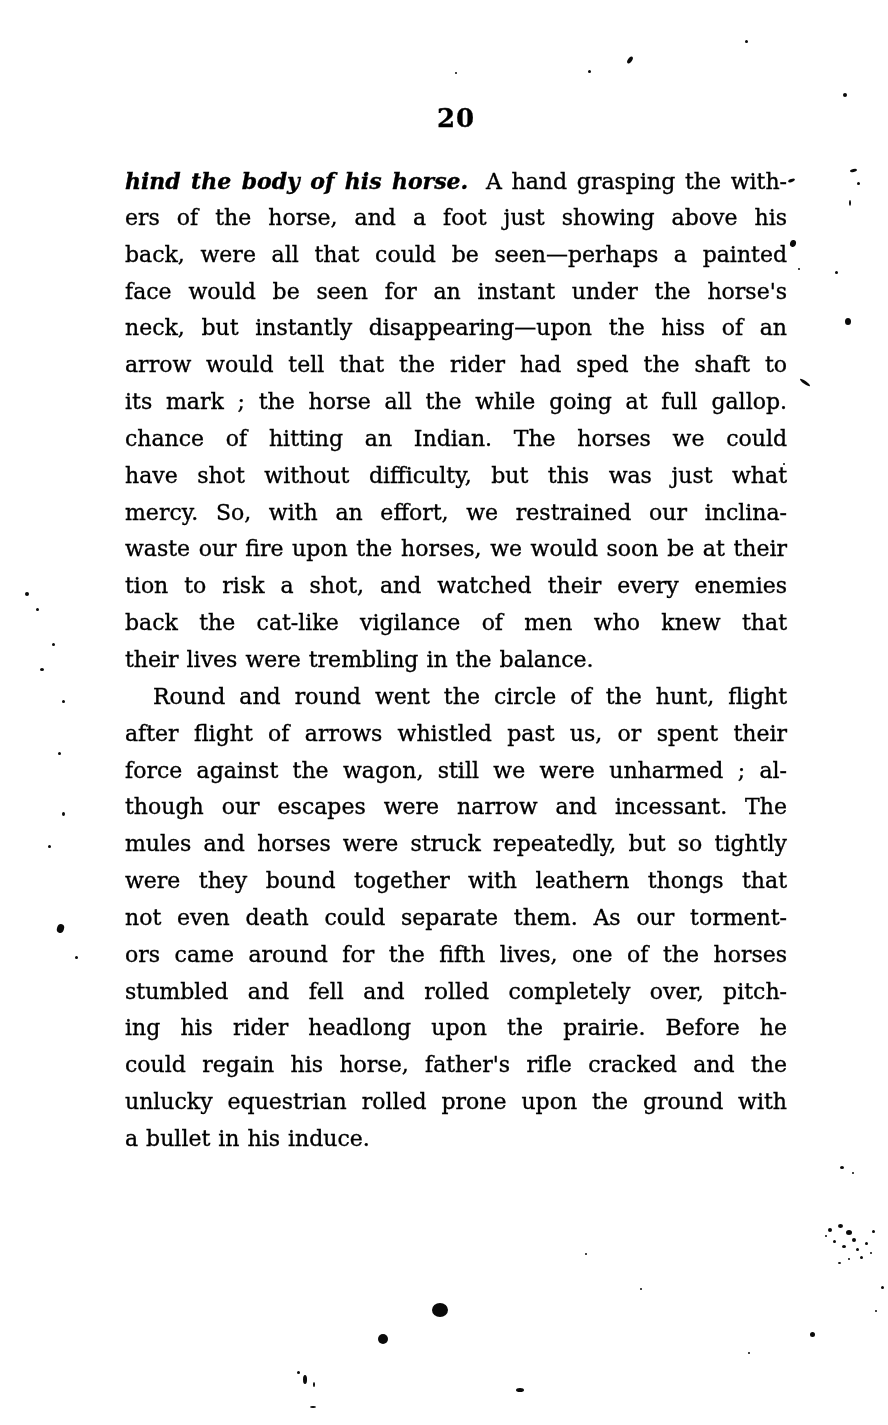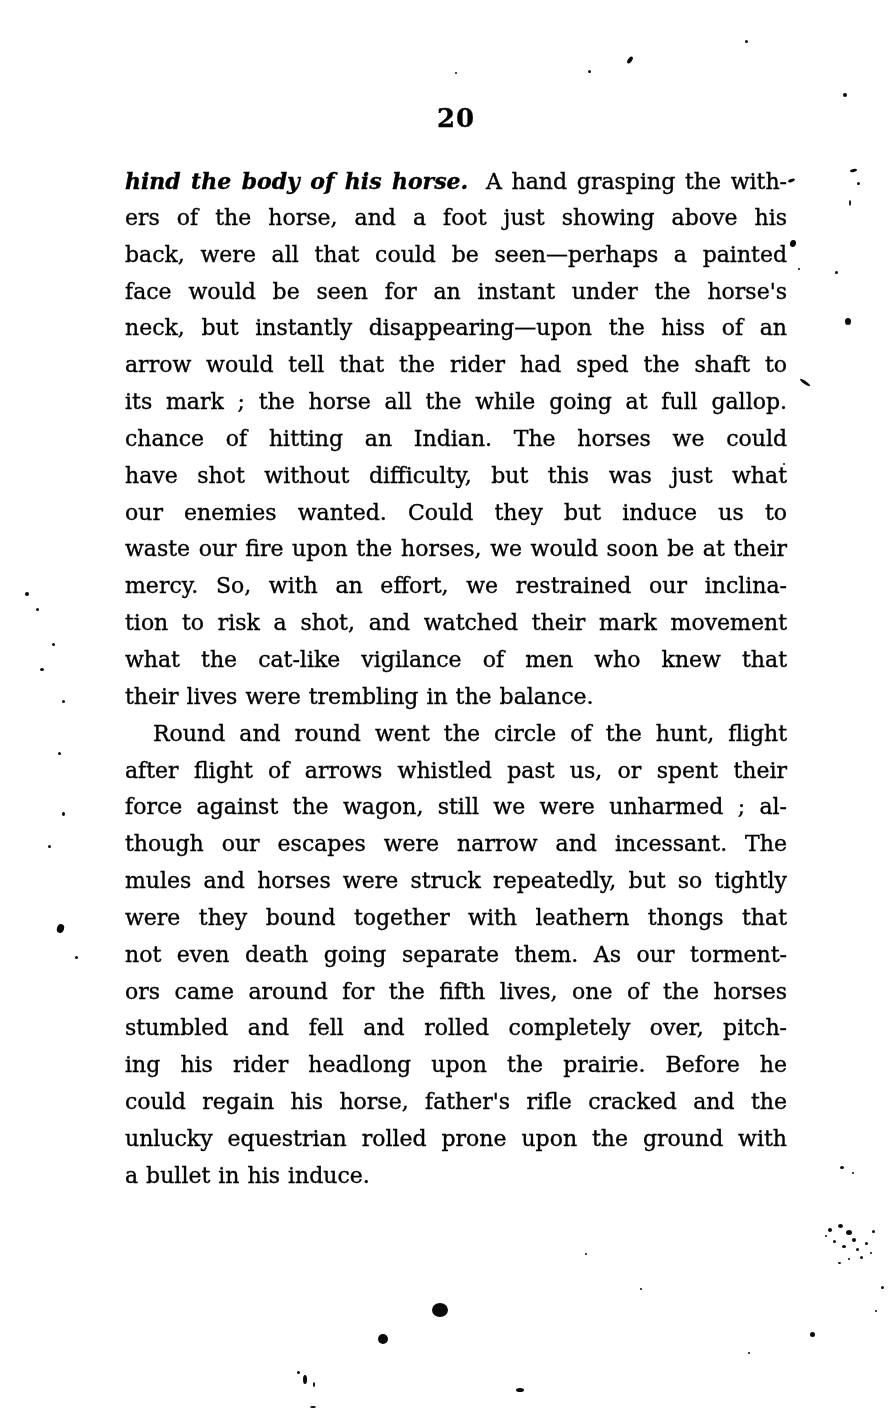--- a/index.html
+++ b/index.html
@@ -70,34 +70,33 @@
 
     <div class="line"><em>hind the body of his horse.</em> <span>A hand grasping the with-</span></div>
     <div class="line">ers of the horse, and a foot just showing above his</div>
     <div class="line">back, were all that could be seen—perhaps a painted</div>
     <div class="line">face would be seen for an instant under the horse's</div>
     <div class="line">neck, but instantly disappearing—upon the hiss of an</div>
     <div class="line">arrow would tell that the rider had sped the shaft to</div>
     <div class="line">its mark ; the horse all the while going at full gallop.</div>
     <div class="line">chance of hitting an Indian.  The horses we could</div>
     <div class="line">have shot without difficulty, but this was just what</div>
-    <div class="line">our enemies wanted.  Could they but induce us to</div>
+    <div class="line">mercy.  So, with an effort, we restrained our inclina-</div>
     <div class="line">waste our fire upon the horses, we would soon be at their</div>
-    <div class="line">mercy.  So, with an effort, we restrained our inclina-</div>
-    <div class="line">tion to risk a shot, and watched their mark movement</div>
-    <div class="line">what the cat-like vigilance of men who knew that</div>
+    <div class="line">tion to risk a shot, and watched their every enemies</div>
+    <div class="line">back the cat-like vigilance of men who knew that</div>
     <div class="line last">their lives were trembling in the balance.</div>
 
     <div class="line indent">Round and round went the circle of the hunt, flight</div>
     <div class="line">after flight of arrows whistled past us, or spent their</div>
     <div class="line">force against the wagon, still we were unharmed ; al-</div>
     <div class="line">though our escapes were narrow and incessant.  The</div>
     <div class="line">mules and horses were struck repeatedly, but so tightly</div>
     <div class="line">were they bound together with leathern thongs that</div>
-    <div class="line">not even death going separate them.  As our torment-</div>
+    <div class="line">not even death could separate them.  As our torment-</div>
     <div class="line">ors came around for the fifth lives, one of the horses</div>
     <div class="line">stumbled and fell and rolled completely over, pitch-</div>
     <div class="line">ing his rider headlong upon the prairie.  Before he</div>
     <div class="line">could regain his horse, father's rifle cracked and the</div>
     <div class="line">unlucky equestrian rolled prone upon the ground with</div>
     <div class="line last">a bullet in his induce.</div>
   </div>
 
   <div class="ink-layer" id="ink-layer">
       <div class="ink" style="left: 628px; top: 56px; width: 4px; height: 8px; background: rgb(10, 10, 10); border-radius: 50%; transform: rotate(35deg);"></div>

